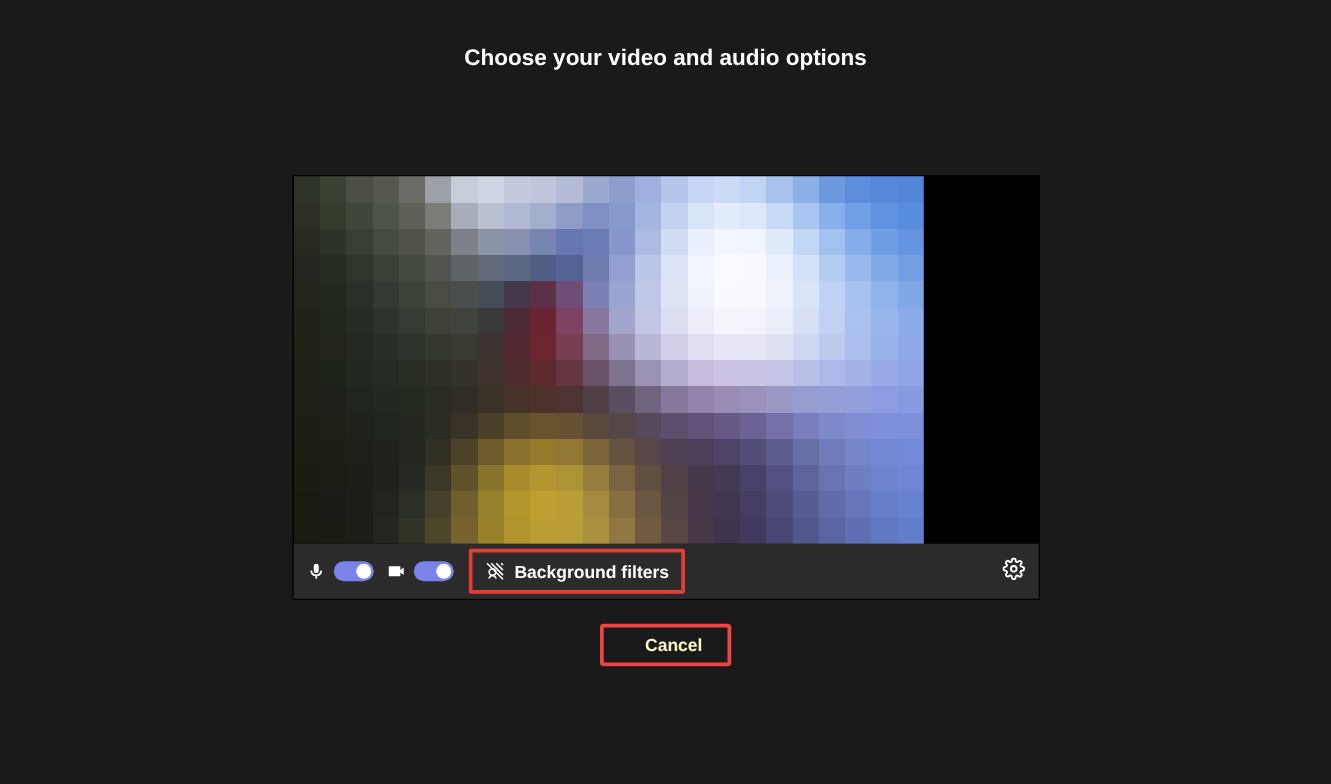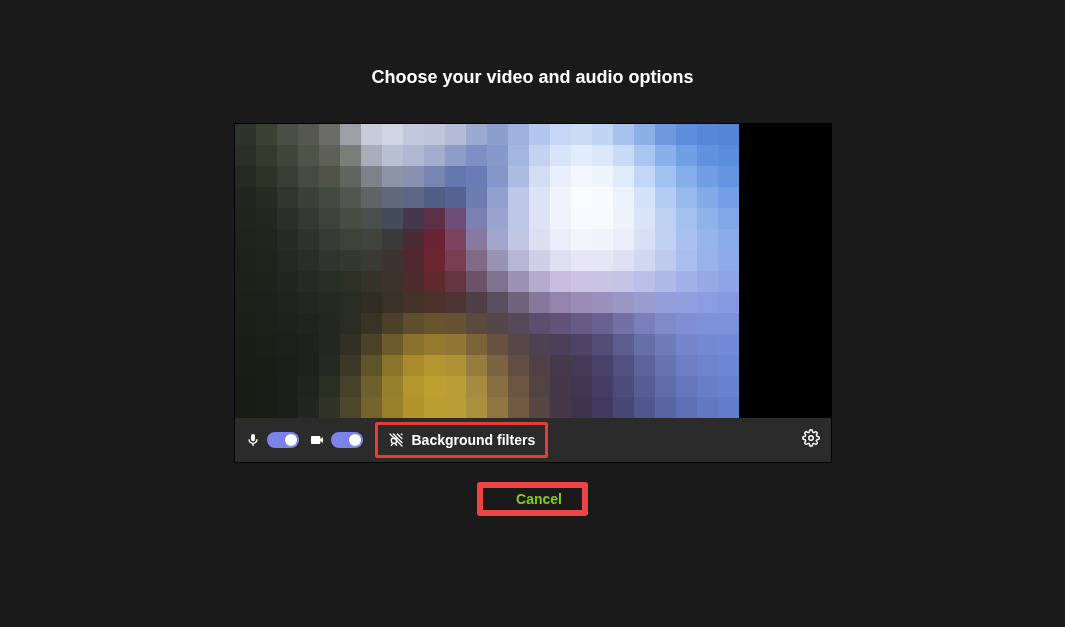--- a/index.html
+++ b/index.html
@@ -8,27 +8,27 @@
       height: 627px;
       background: #1a1a1a;
       font-family: "Segoe UI", Arial, sans-serif;
       color: #fff;
       display: flex;
       flex-direction: column;
       align-items: center;
       overflow: hidden;
     }
     .title {
-      margin-top: 67px;
+      margin-top: 36px;
       font-size: 18px;
       font-weight: 700;
       text-align: center;
     }
     .panel {
-      margin-top: 36px;
+      margin-top: 84px;
       width: 596px;
       background: #000;
       box-shadow: 0 0 0 1px #000;
     }
     .video-preview {
       width: 504px;
       height: 294px;
       display: block;
       image-rendering: pixelated;
       shape-rendering: crispEdges;
@@ -90,22 +90,22 @@
       font-size: 14px;
       font-weight: 600;
       cursor: pointer;
       display: inline-flex;
       align-items: center;
       justify-content: center;
       border: none;
     }
     .btn-secondary {
       background: transparent;
-      color: #84cc16;
-      border: 6px solid #ef4444;
+      color: #fef9c3;
+      border: 3px solid #ef4444;
       padding-left: 33px;
     }
     .btn-primary {
       background: #6264a7;
       color: #fff;
     }
   </style>
 </head>
 <body>
 

